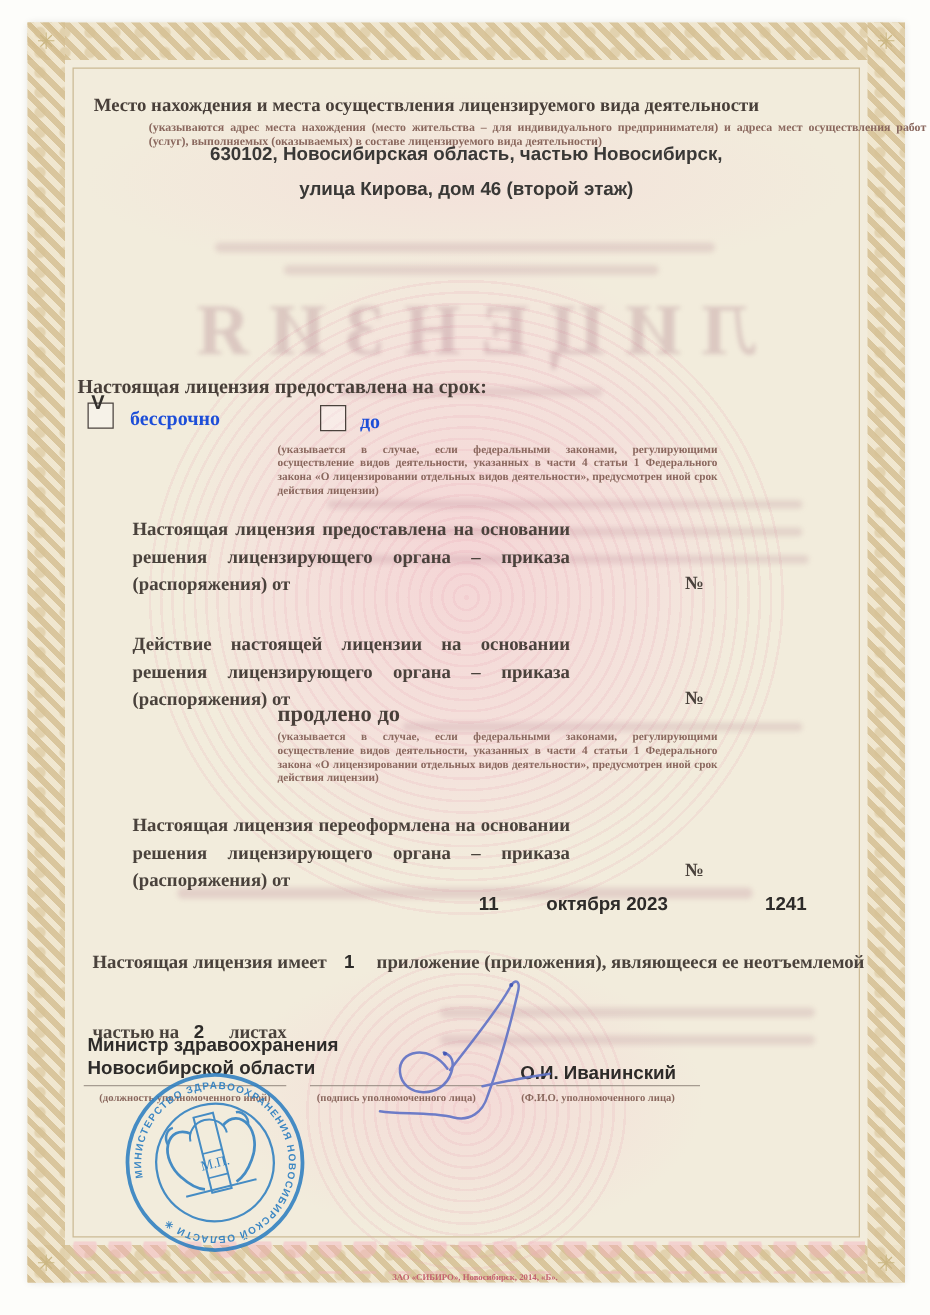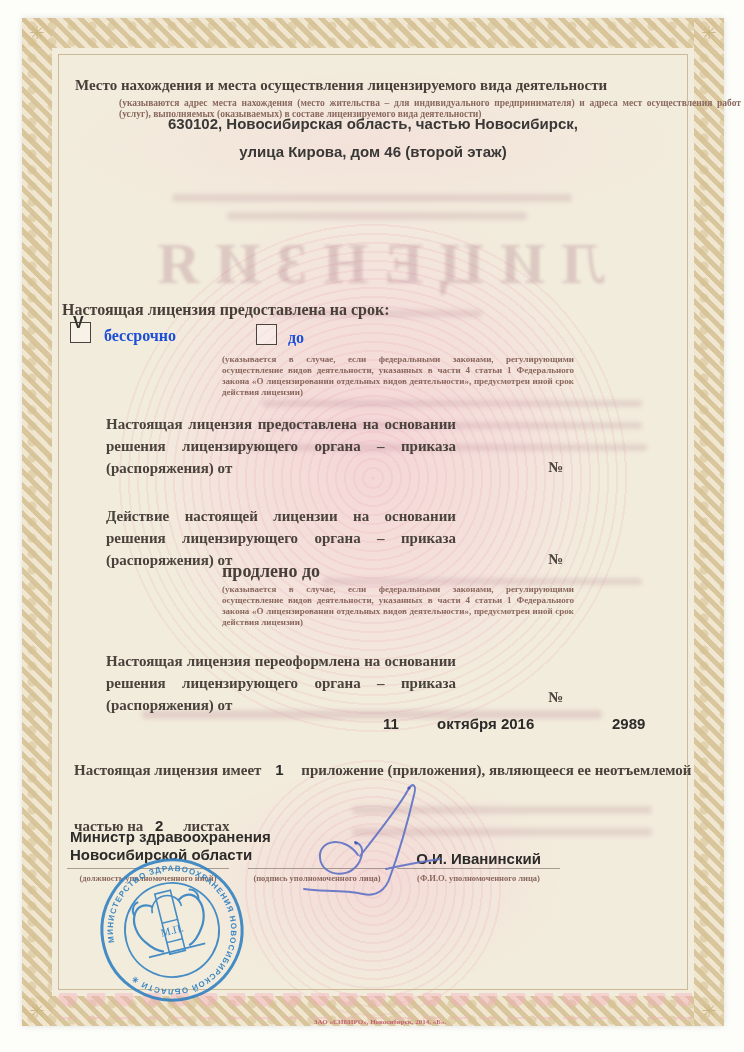--- a/index.html
+++ b/index.html
@@ -110,23 +110,23 @@
     <div class="no-label" style="left:526px;top:439px;">№</div>
 
     <div class="clause" style="top:487px;">Действие настоящей лицензии на основании решения лицензирующего органа – приказа (распоряжения) от</div>
     <div class="no-label" style="left:526px;top:531px;">№</div>
 
     <div class="h-serif" style="left:200px;top:544px;font-size:18px;">продлено до</div>
     <div class="note" style="left:200px;top:566px;width:352px;font-size:9px;">(указывается в случае, если федеральными законами, регулирующими осуществление видов деятельности, указанных в части 4 статьи 1 Федерального закона «О лицензировании отдельных видов деятельности», предусмотрен иной срок действия лицензии)</div>
 
     <div class="clause" style="top:632px;">Настоящая лицензия переоформлена на основании решения лицензирующего органа – приказа (распоряжения) от</div>
     <div class="fill" style="left:361px;top:665px;">11</div>
-    <div class="fill" style="left:415px;top:665px;">октября 2016</div>
+    <div class="fill" style="left:415px;top:665px;">октября 2023</div>
     <div class="no-label" style="left:526px;top:669px;">№</div>
-    <div class="fill" style="left:590px;top:665px;">2989</div>
+    <div class="fill" style="left:590px;top:665px;">1241</div>
 
     <div class="attach-line" style="top:742px;width:640px;">
       <span>Настоящая лицензия имеет</span>
       <span class="inline-fill" style="margin:0 14px 0 10px;">1</span>
       <span>приложение (приложения), являющееся ее неотъемлемой</span>
     </div>
     <div class="attach-line" style="top:772px;width:400px;margin-top:26px;">
       <span>частью на</span>
       <span class="inline-fill" style="margin:0 16px 0 8px;">2</span>
       <span>листах</span>

